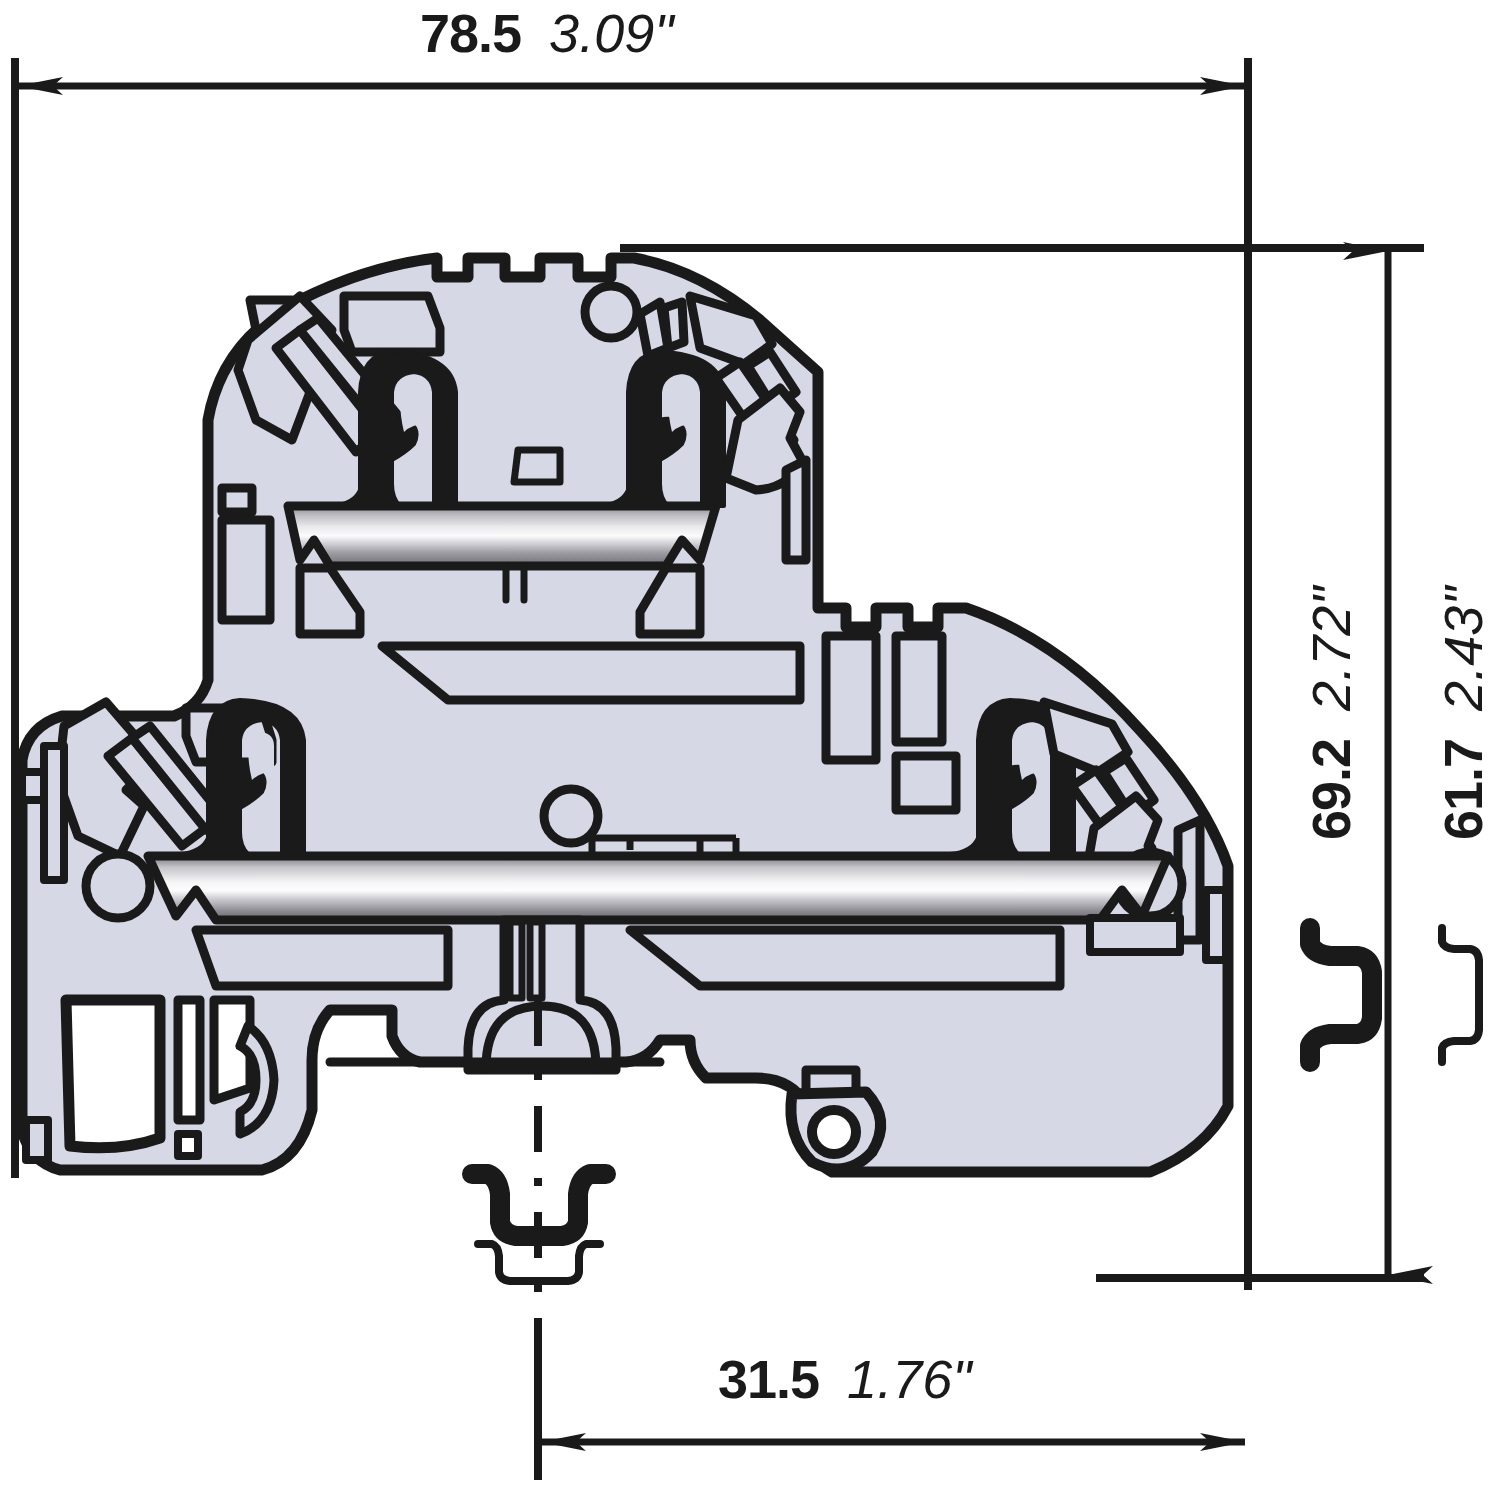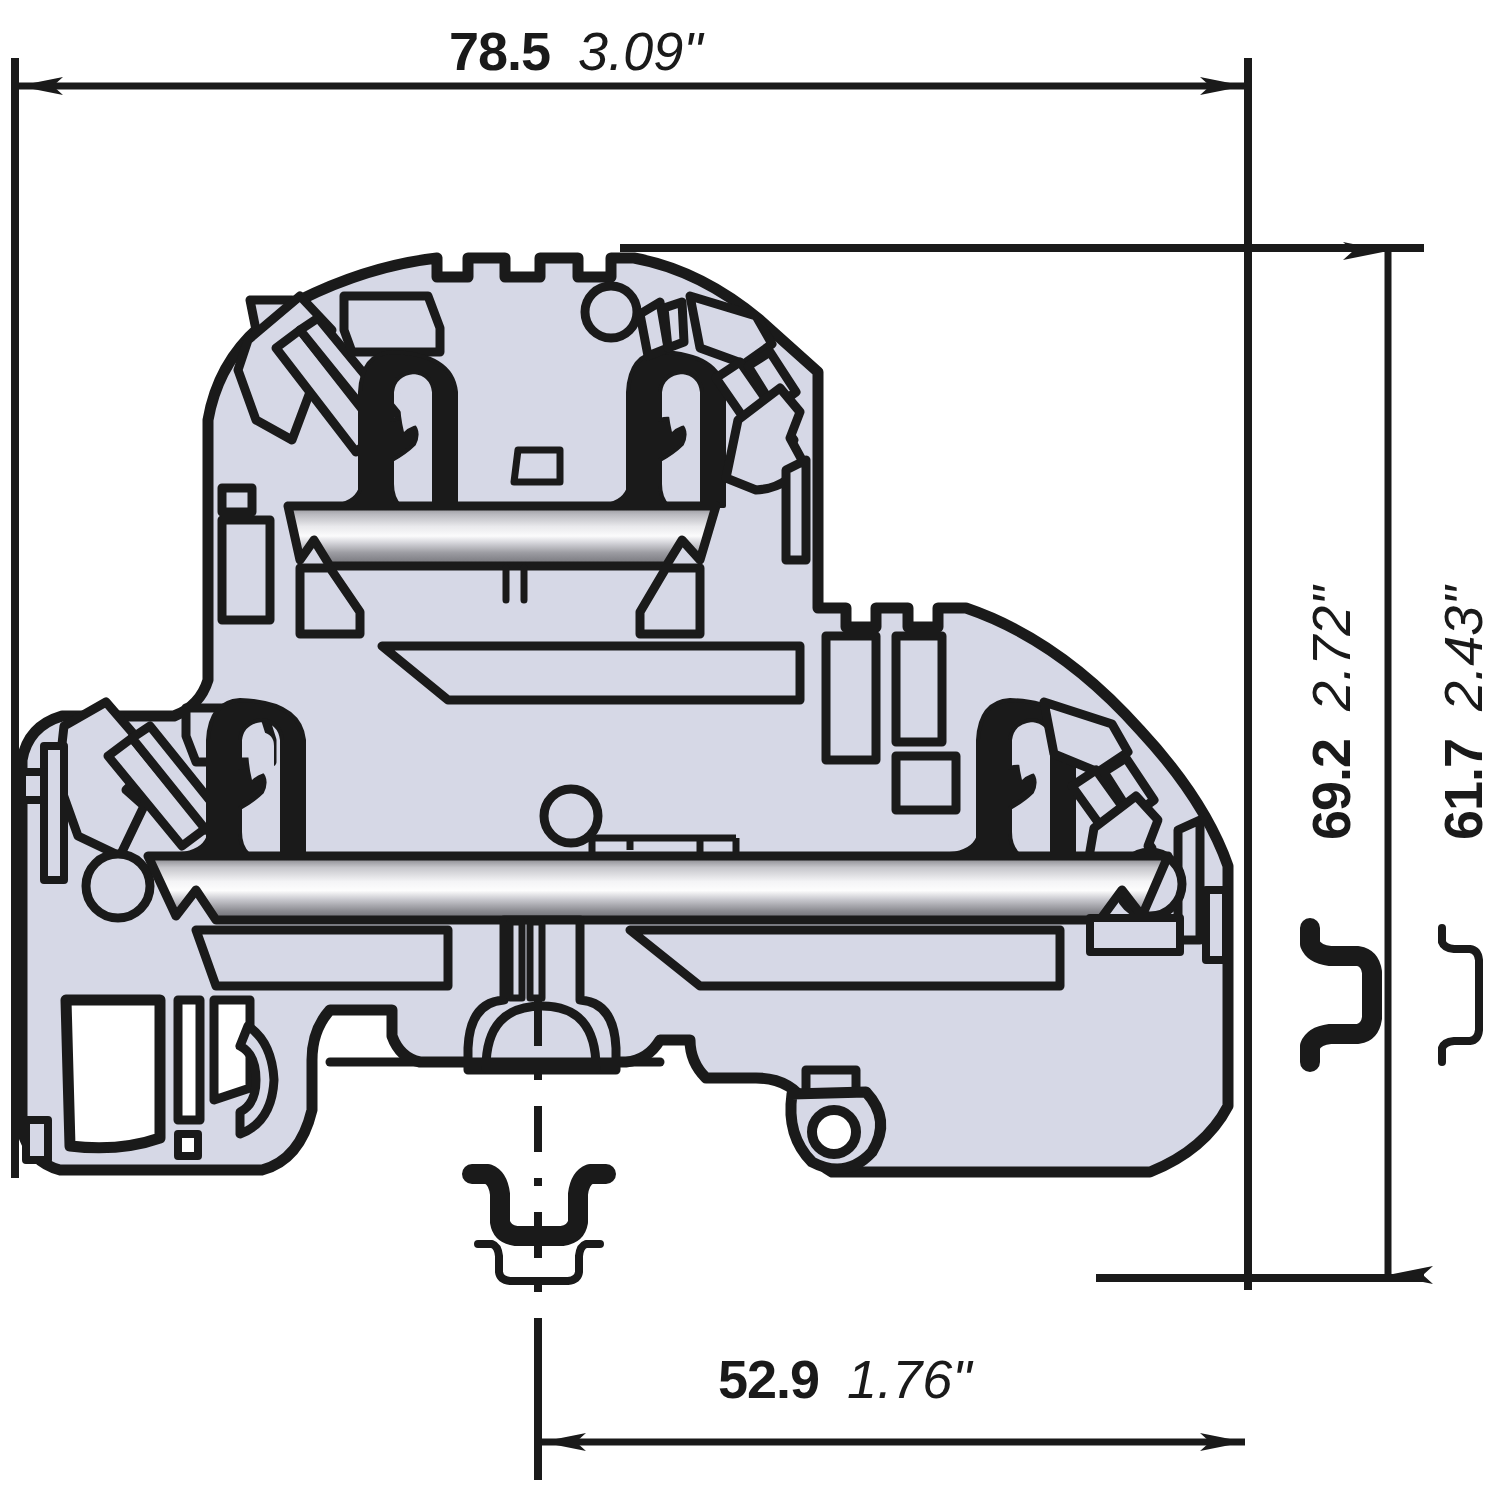--- a/index.html
+++ b/index.html
@@ -320,27 +320,27 @@
   </g>
   <g>
     <path fill="none" stroke="#1a1a1a" stroke-width="8" stroke-linejoin="round" stroke-linecap="round" d="M 1442,928 L 1442,942 Q 1444,948 1454,949 L 1470,949
              Q 1478,950 1479,960 L 1479,1030
              Q 1478,1040 1470,1041 L 1454,1041
              Q 1444,1042 1442,1048 L 1442,1062"></path>
   </g>
 
 </svg>
 
-<div class="dim-group" style="left:449px; top:2px;margin-top:18px;">
+<div class="dim-group" style="left:420px; top:2px;">
   <span class="dim-text dim-metric" style="position:relative;">78.5</span>
   <span class="dim-text dim-imperial" style="position:relative;">3.09"</span>
 </div>
 
 <div class="dim-group" style="left:718px; top:1348px;">
-  <span class="dim-text dim-metric" style="position:relative;">52.9</span>
+  <span class="dim-text dim-metric" style="position:relative;">31.5</span>
   <span class="dim-text dim-imperial" style="position:relative;">1.76"</span>
 </div>
 
 <div class="dim-group rot-left" style="left:1300px; top:840px;">
   <span class="dim-text dim-metric" style="position:relative;">69.2</span>
   <span class="dim-text dim-imperial" style="position:relative;">2.72"</span>
 </div>
 
 <div class="dim-group rot-left" style="left:1432px; top:840px;">
   <span class="dim-text dim-metric" style="position:relative;">61.7</span>

